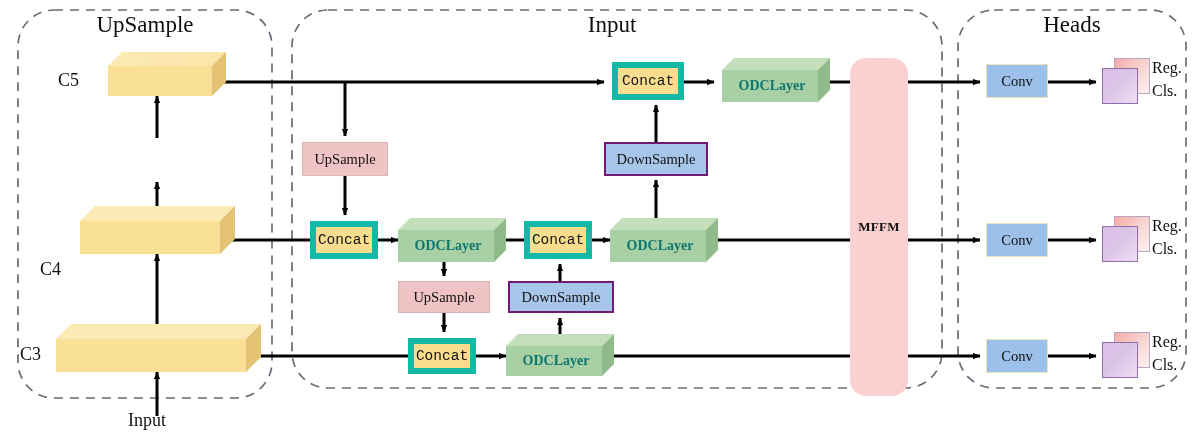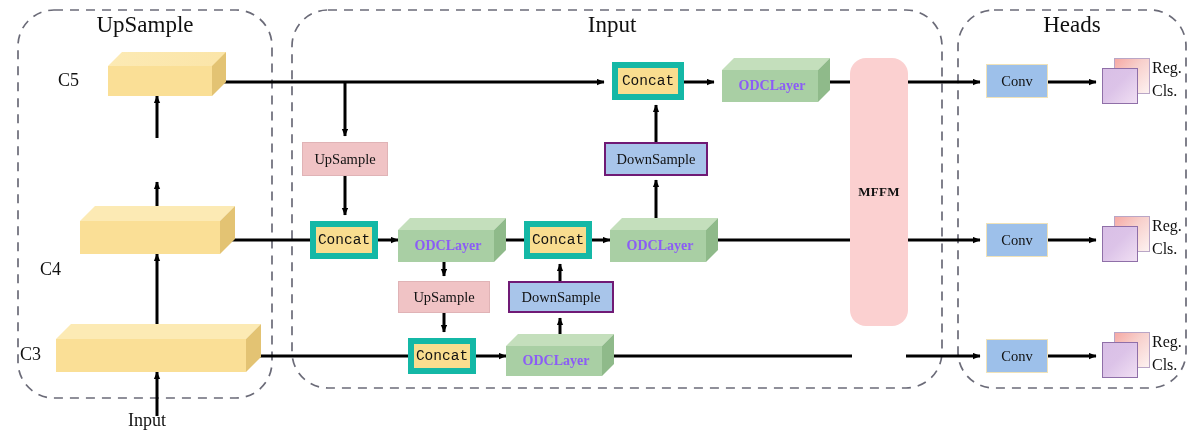--- a/index.html
+++ b/index.html
@@ -46,21 +46,21 @@
     box-sizing:border-box;
     font-family:"Liberation Serif", serif;
     white-space:nowrap;
   }
   .slab .lbl{
     position:absolute;
     display:flex;align-items:center;justify-content:center;
     font-family:"Liberation Serif", serif;
     font-weight:bold;
     font-size:14px;
-    color:#8b5cf6;
+    color:#0f766e;
     white-space:nowrap;
     z-index:5;
   }
 
   
   .mffm{
     position:absolute;
     background:#fbd0d0;
     border-radius:16px;
     display:flex;align-items:center;justify-content:center;
@@ -305,21 +305,21 @@
 
   <div class="slab" style="left:506px;top:334px;width:108px;height:42px;">
     <div class="face" style="left:0;top:0;width:108px;height:12px;background:#c4dfbc;
                 clip-path:polygon(12px 0,108px 0,96px 12px,0 12px);"></div>
     <div class="face" style="left:96px;top:0;width:12px;height:42px;background:#8fba8a;
                 clip-path:polygon(12px 0,12px 30px,0 42px,0 12px);"></div>
     <div class="face" style="left:0;top:12px;width:96px;height:30px;background:#a9cfa4;"></div>
     <div class="lbl" style="left:0;top:12px;width:100px;height:30px;">ODCLayer</div>
   </div>
 
-  <div class="mffm" style="left:850px;top:58px;width:58px;height:268px;">MFFM</div>
+  <div class="mffm" style="left:850px;top:58px;width:58px;height:338px;">MFFM</div>
 
   <div class="fbox conv" style="left:986px;top:64px;width:62px;height:34px;">Conv</div>
   <div class="fbox conv" style="left:986px;top:223px;width:62px;height:34px;">Conv</div>
   <div class="fbox conv" style="left:986px;top:339px;width:62px;height:34px;">Conv</div>
 
   <div class="tilegrp" style="left:1098px;top:58px;width:72px;height:52px;">
     <div class="tile back" style="left:16px;top:0;width:36px;height:36px;"></div>
     <div class="tile front" style="left:4px;top:10px;width:36px;height:36px;"></div>
   </div>
   <div class="tile-caption" style="left:1152px;top:56px;">

